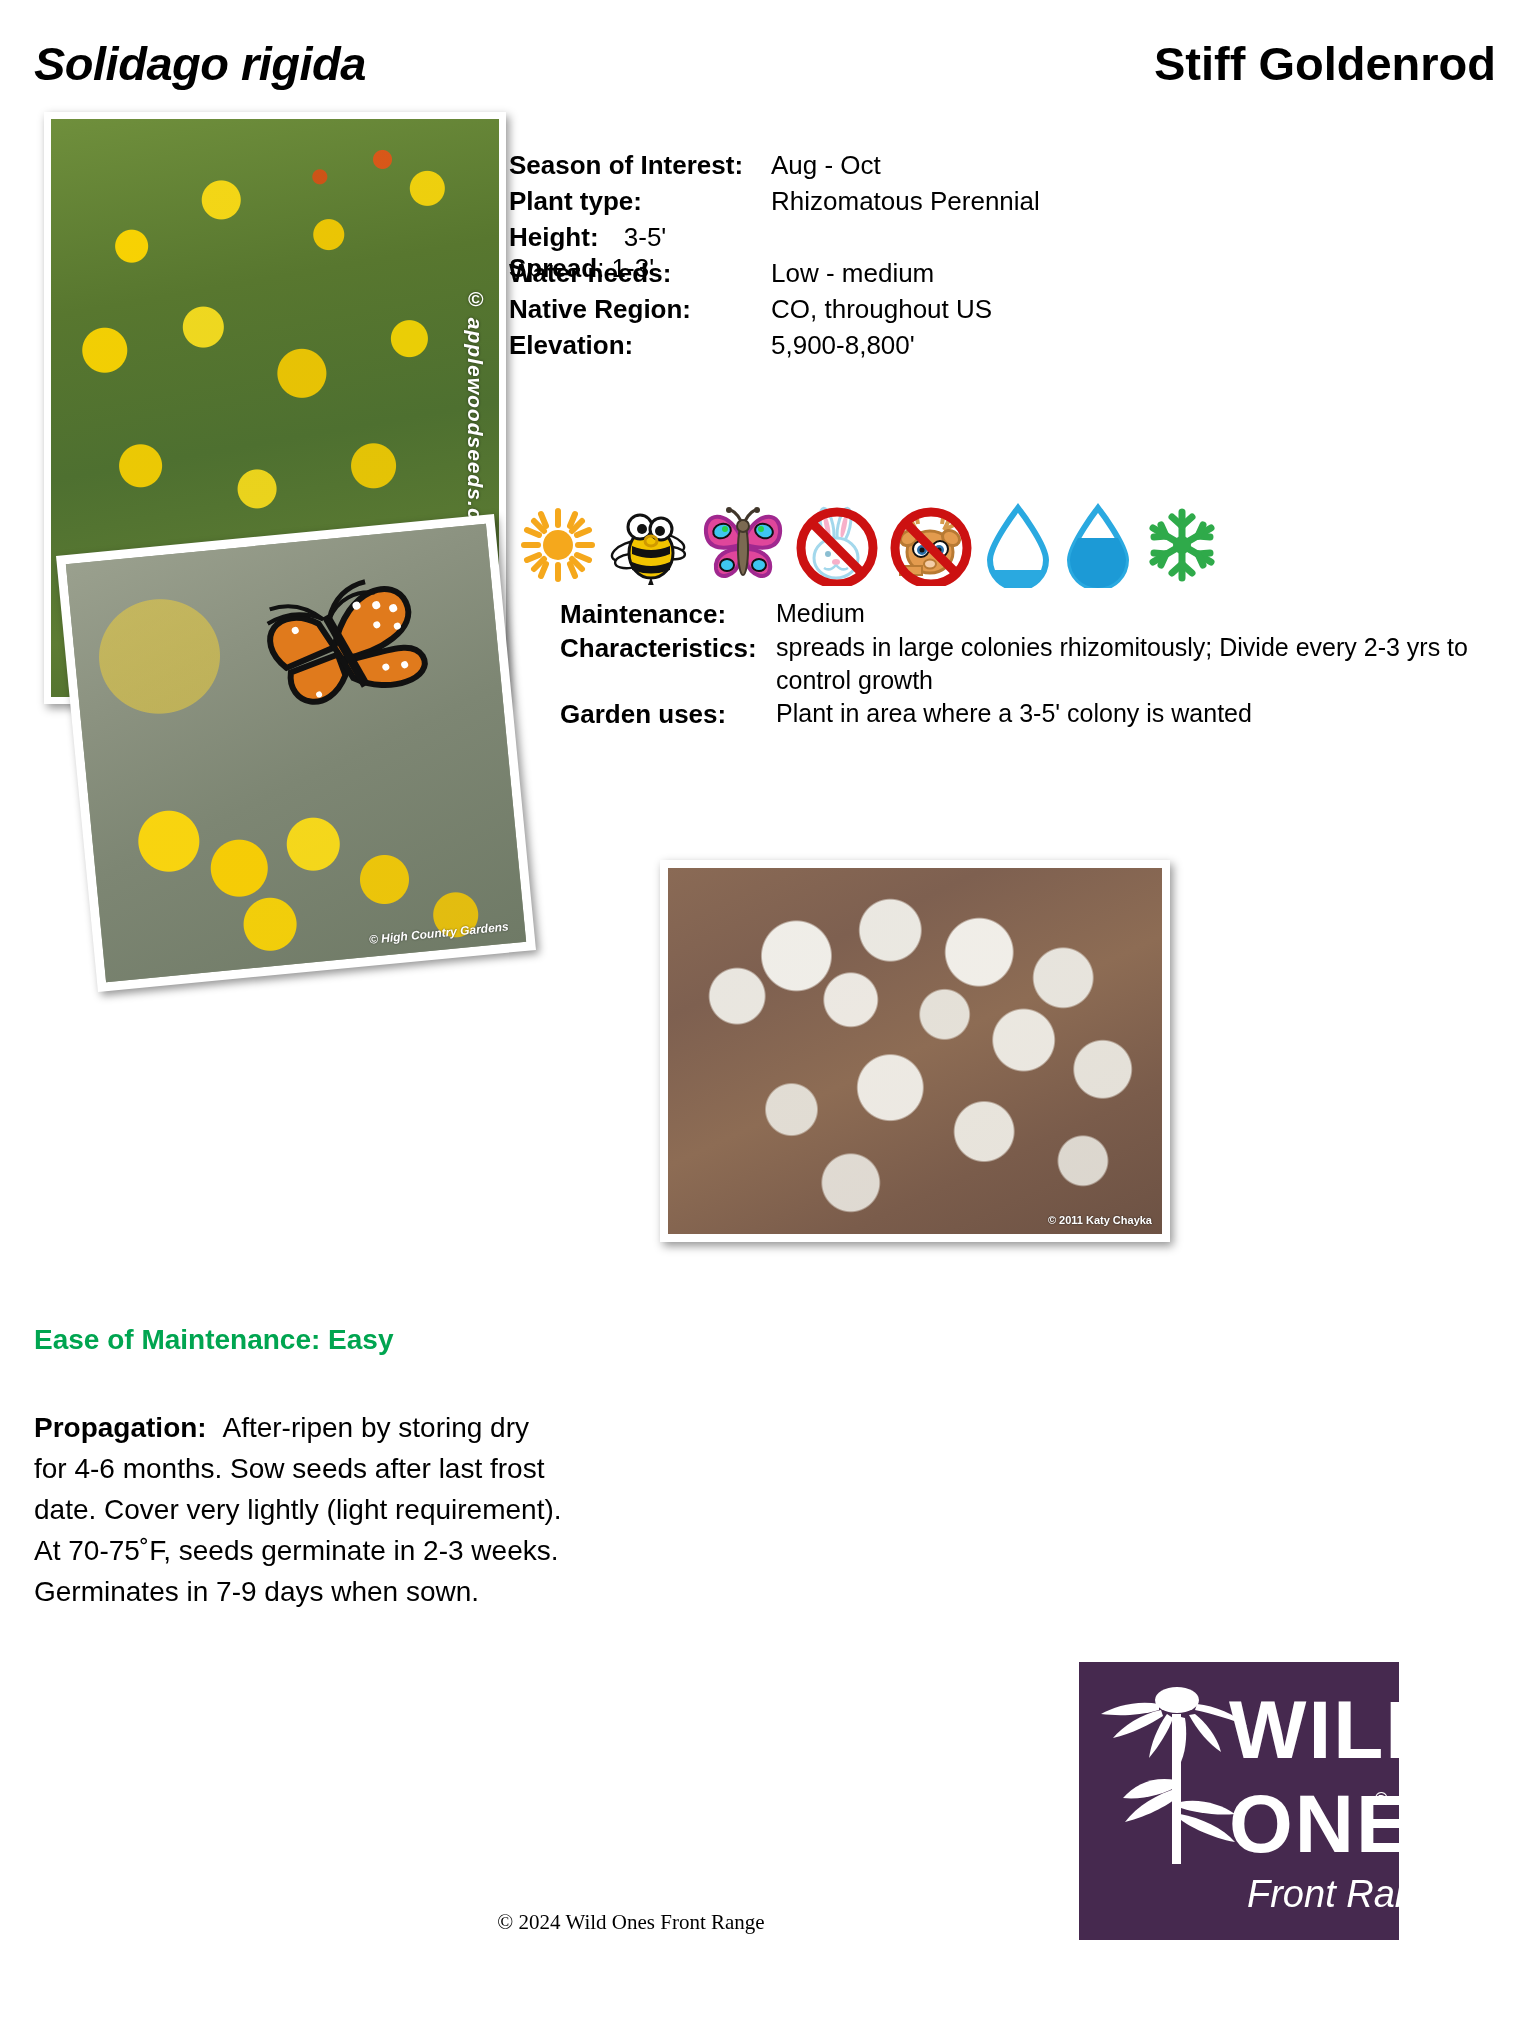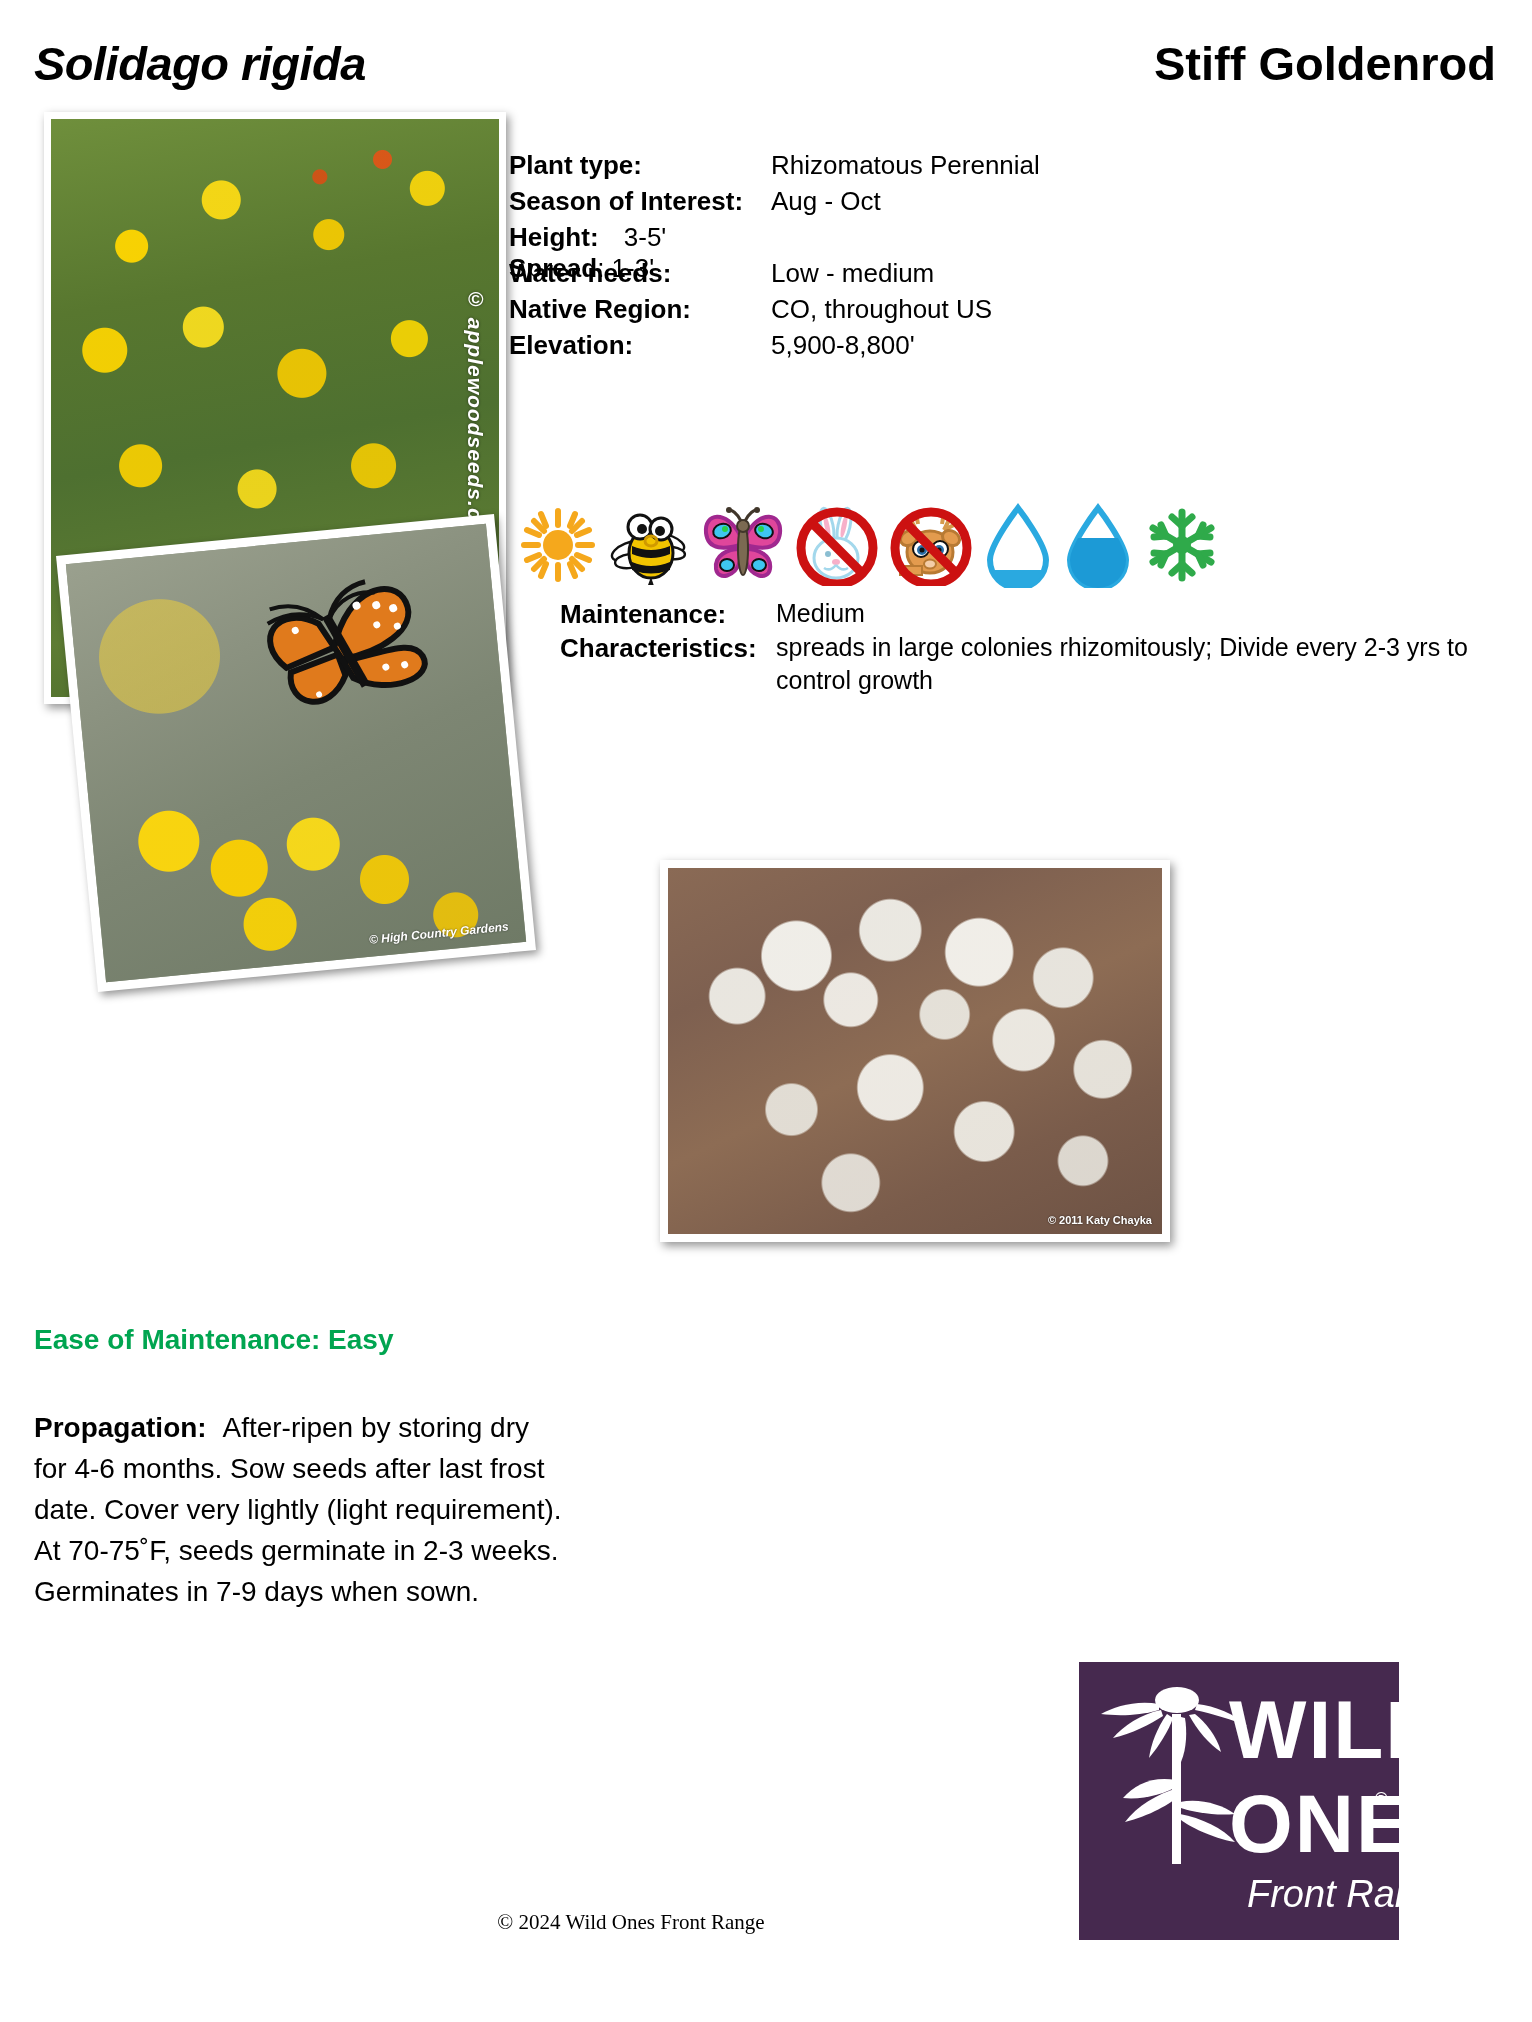--- a/index.html
+++ b/index.html
@@ -212,26 +212,26 @@
           <path d="M114 42 C104 22, 88 12, 70 10" stroke="#111" stroke-width="4" fill="none"></path>
           <path d="M114 42 C100 26, 82 20, 62 22" stroke="#111" stroke-width="4" fill="none"></path>
         </g>
       </svg>
       <div class="wm-hcg">© High Country Gardens</div>
     </div>
   </div>
 
   <div class="spec-table">
     <div class="spec-row">
+      <div class="spec-label">Season of Interest:</div>
+      <div class="spec-value">Aug - Oct</div>
+    </div>
+    <div class="spec-row">
       <div class="spec-label">Plant type:</div>
       <div class="spec-value">Rhizomatous Perennial</div>
-    </div>
-    <div class="spec-row">
-      <div class="spec-label">Season of Interest:</div>
-      <div class="spec-value">Aug - Oct</div>
     </div>
     <div class="spec-row inline-h">
       <div class="ih-lbl">
         <span>Height:</span>
         <span style="font-weight:400;margin-left:18px">3-5'</span>
       </div>
       <div class="ih-val">
         <b>Spread</b><span>: 1-3'</span>
       </div>
     </div>
@@ -411,20 +411,24 @@
 
   <div class="detail-table">
     <div class="det-row">
       <div class="det-label">Maintenance:</div>
       <div class="det-value">Medium</div>
     </div>
     <div class="det-row">
       <div class="det-label">Characteristics:</div>
       <div class="det-value">spreads in large colonies rhizomitously; Divide every 2-3 yrs to control growth</div>
     </div>
+    <div class="det-row">
+      <div class="det-label">Garden uses:</div>
+      <div class="det-value">Plant in area where a 3-5' colony is wanted</div>
+    </div>
   </div>
 
   <div class="photo-frame" id="photo-seed">
     <div class="photo-inner">
       <div class="wm-katy">© 2011 Katy Chayka</div>
     </div>
   </div>
 
   <div class="ease">
     <span>Ease of Maintenance:</span>

